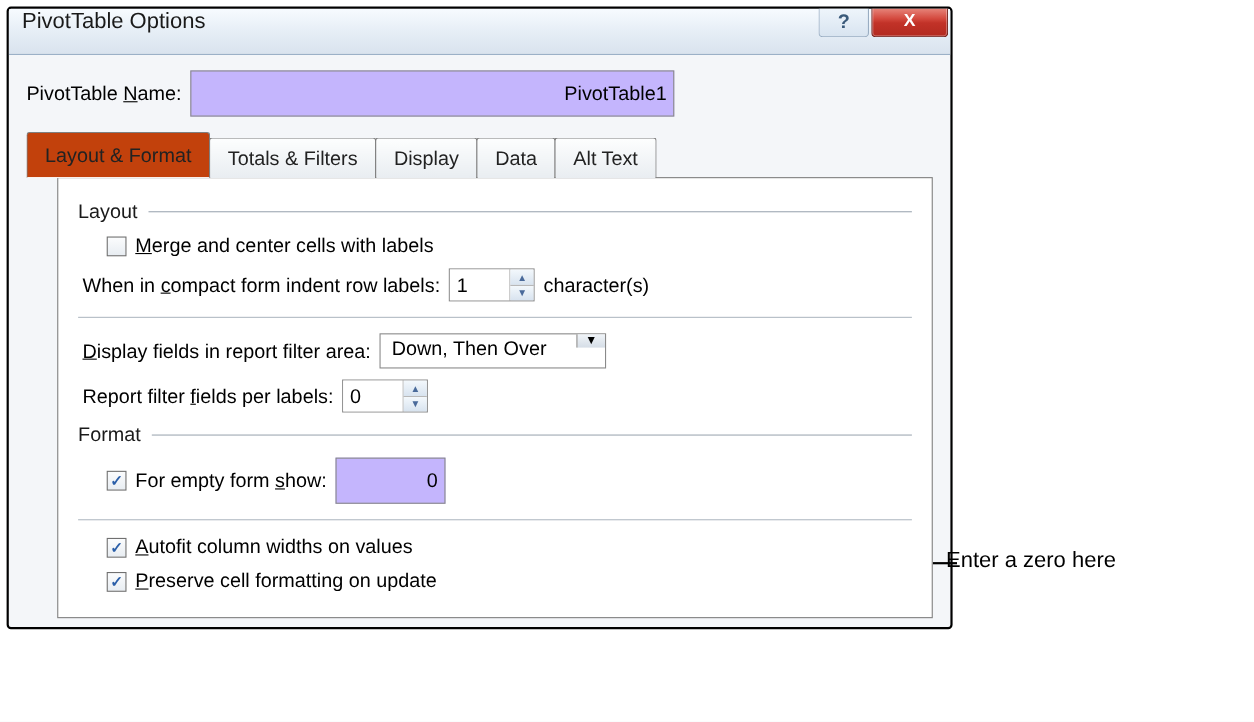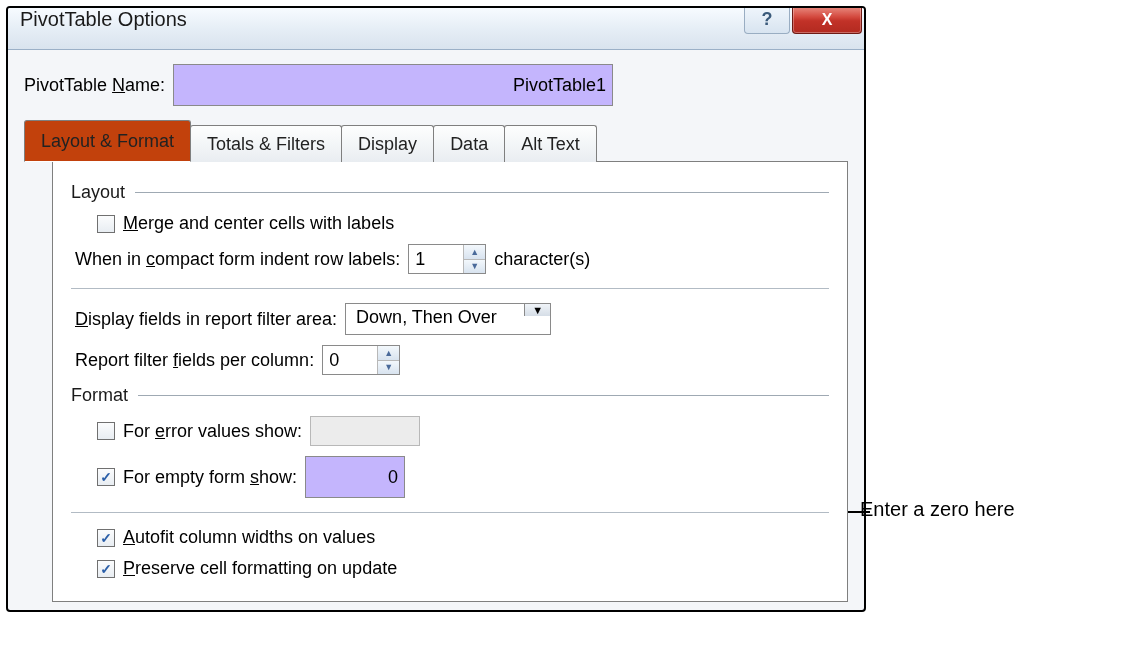--- a/index.html
+++ b/index.html
@@ -315,39 +315,34 @@
 
         <div class="row plain">
           <span><span></span><span class="u">D</span><span>isplay fields in report filter area:</span></span>
           <span class="dropdown">
             <span class="dd-text">Down, Then Over</span>
             <span class="dd-btn">▼</span>
           </span>
         </div>
 
         <div class="row plain">
-          <span><span>Report filter </span><span class="u">f</span><span>ields per column:</span></span>
+          <span><span>Report filter </span><span class="u">f</span><span>ields per labels:</span></span>
           <span class="spinner">
             <input type="text" value="0" style="">
             <span class="arrows">
               <div>▲</div>
               <div>▼</div>
             </span>
           </span>
         </div>
 
         <div class="group-header">
             <span>Format</span>
           </div>
 
-        <div class="row">
-          <span class="chk"></span>
-          <span><span>For </span><span class="u">e</span><span>rror values show:</span></span>
-          <span class="disabled-input"></span>
-        </div>
 
         <div class="row">
           <span class="chk checked"></span>
           <span><span>For empty form </span><span class="u">s</span><span>how:</span></span>
           <input class="text-input empty-cells-input" type="text" value="0" style="">
         </div>
 
         <hr class="divider">
 
         <div class="row">

